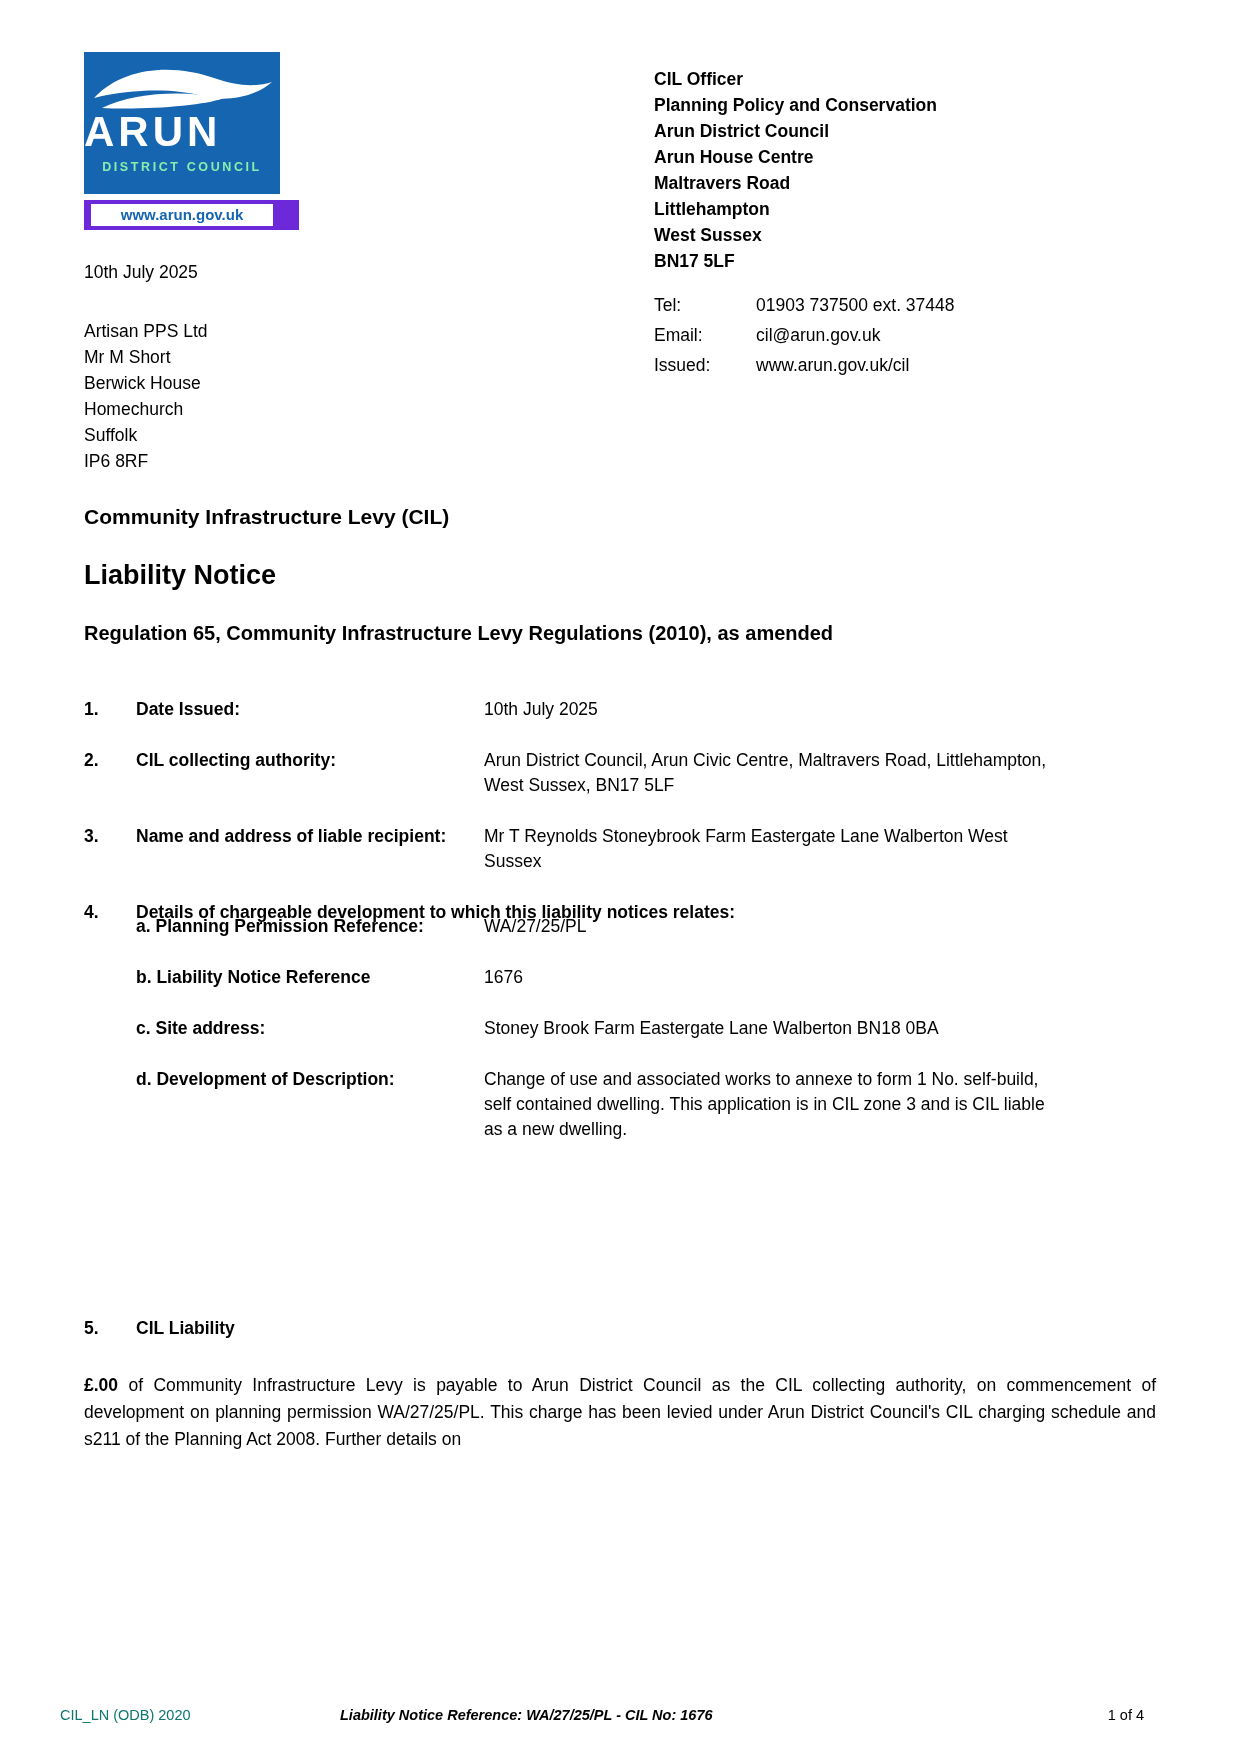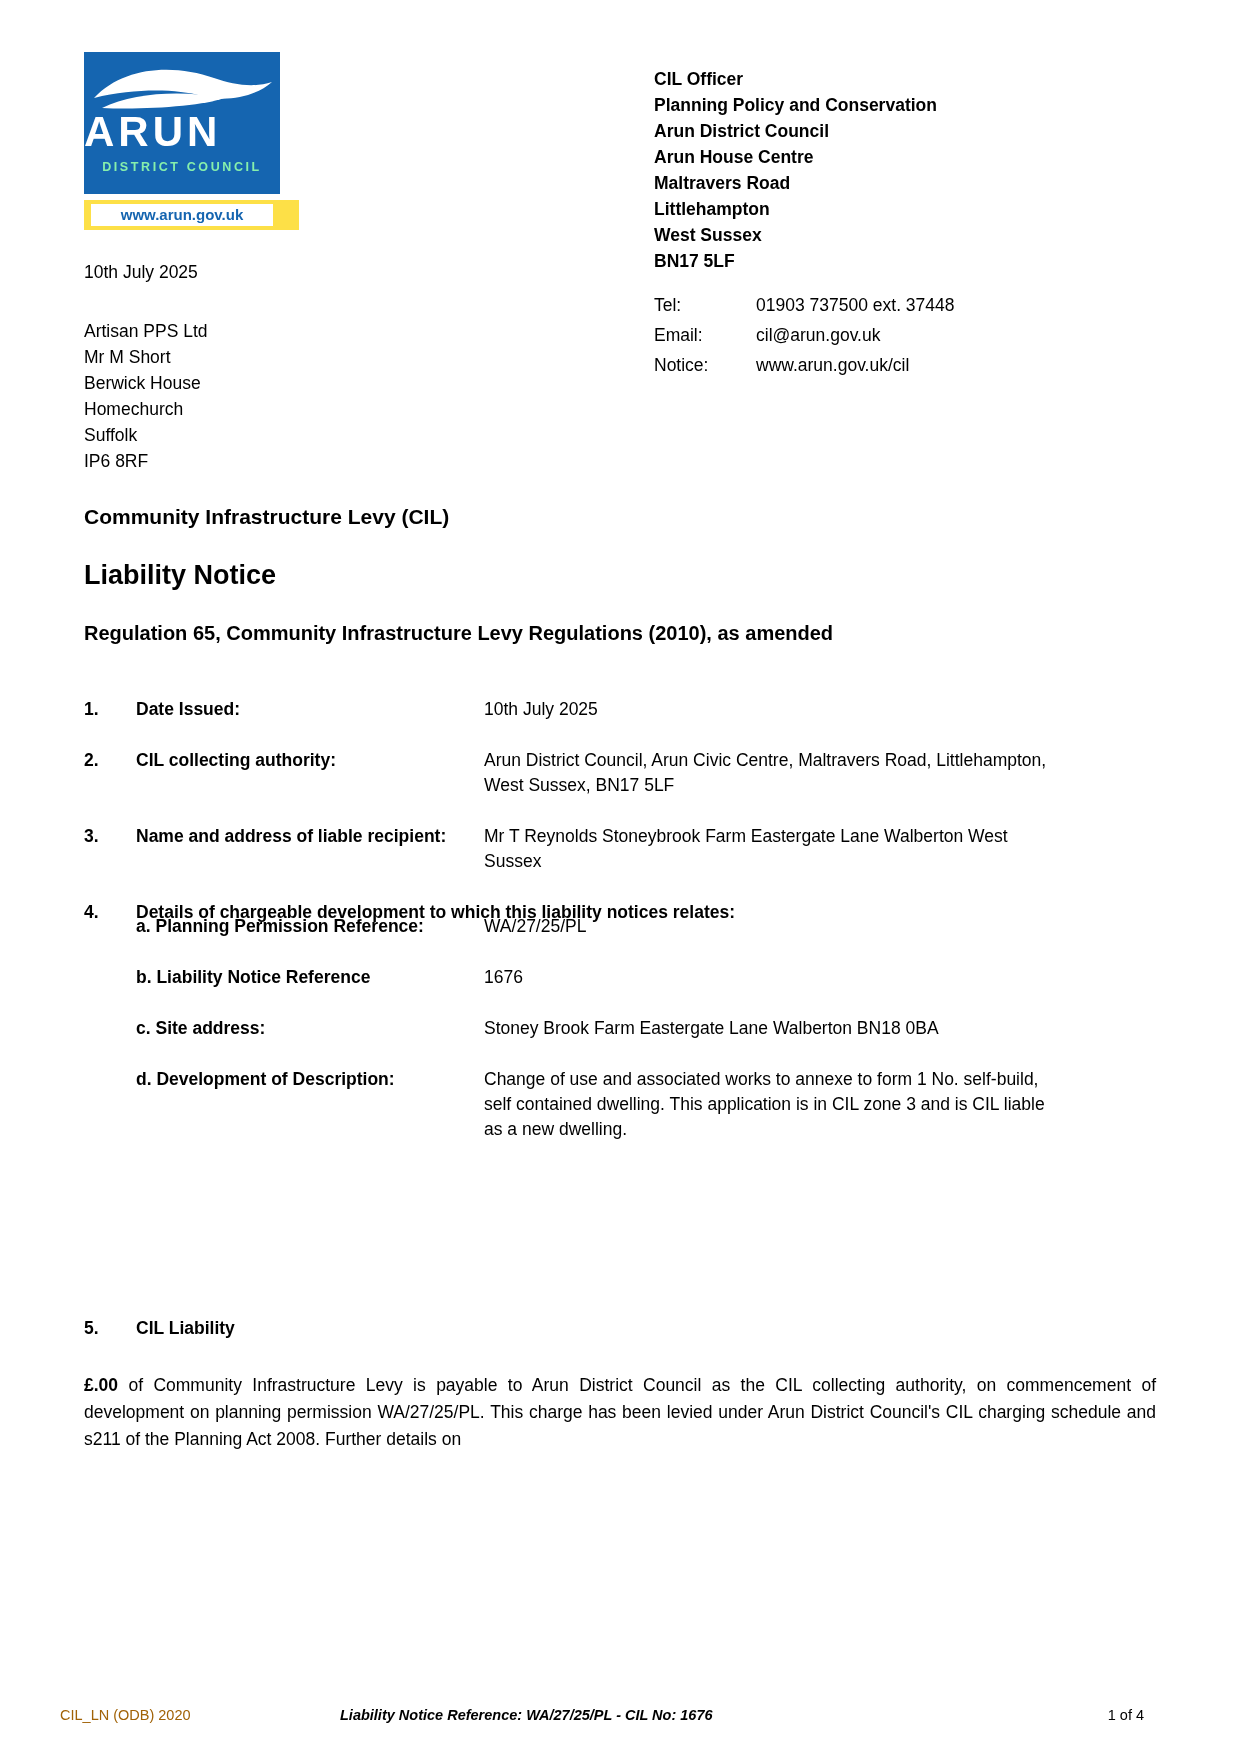--- a/index.html
+++ b/index.html
@@ -70,21 +70,21 @@
     width: 196px;
     text-align: center;
     color: #86efac;
     font-size: 12.5px;
     font-weight: bold;
     letter-spacing: 2.6px;
   }
   .logo-url-band {
     width: 215px;
     height: 30px;
-    background: #fde047;
+    background: #6d28d9;
     margin-top: 6px;
     position: relative;
   }
   .logo-url-inner {
     position: absolute;
     left: 7px;
     top: 4px;
     width: 182px;
     height: 22px;
     background: #ffffff;
@@ -239,21 +239,21 @@
   .footer {
     position: absolute;
     left: 60px;
     right: 60px;
     bottom: 48px;
     font-size: 14.5px;
   }
   .footer .left {
     position: absolute;
     left: 0;
-    color: #a16207;
+    color: #0f766e;
   }
   .footer .center {
     position: absolute;
     left: 280px;
     font-weight: bold;
     font-style: italic;
   }
   .footer .right {
     position: absolute;
     right: 36px;
@@ -294,21 +294,21 @@
     <div class="contact-table">
       <div class="row">
         <div class="lbl">Tel:</div>
         <div class="val">01903 737500 ext. 37448</div>
       </div>
       <div class="row">
         <div class="lbl">Email:</div>
         <div class="val">cil@arun.gov.uk</div>
       </div>
       <div class="row">
-        <div class="lbl">Notice:</div>
+        <div class="lbl">Issued:</div>
         <div class="val">www.arun.gov.uk/cil</div>
       </div>
     </div>
   </div>
 
   <div class="date-line">10th July 2025</div>
 
   <div class="recipient">
     <div>Artisan PPS Ltd</div>
     <div>Mr M Short</div>

